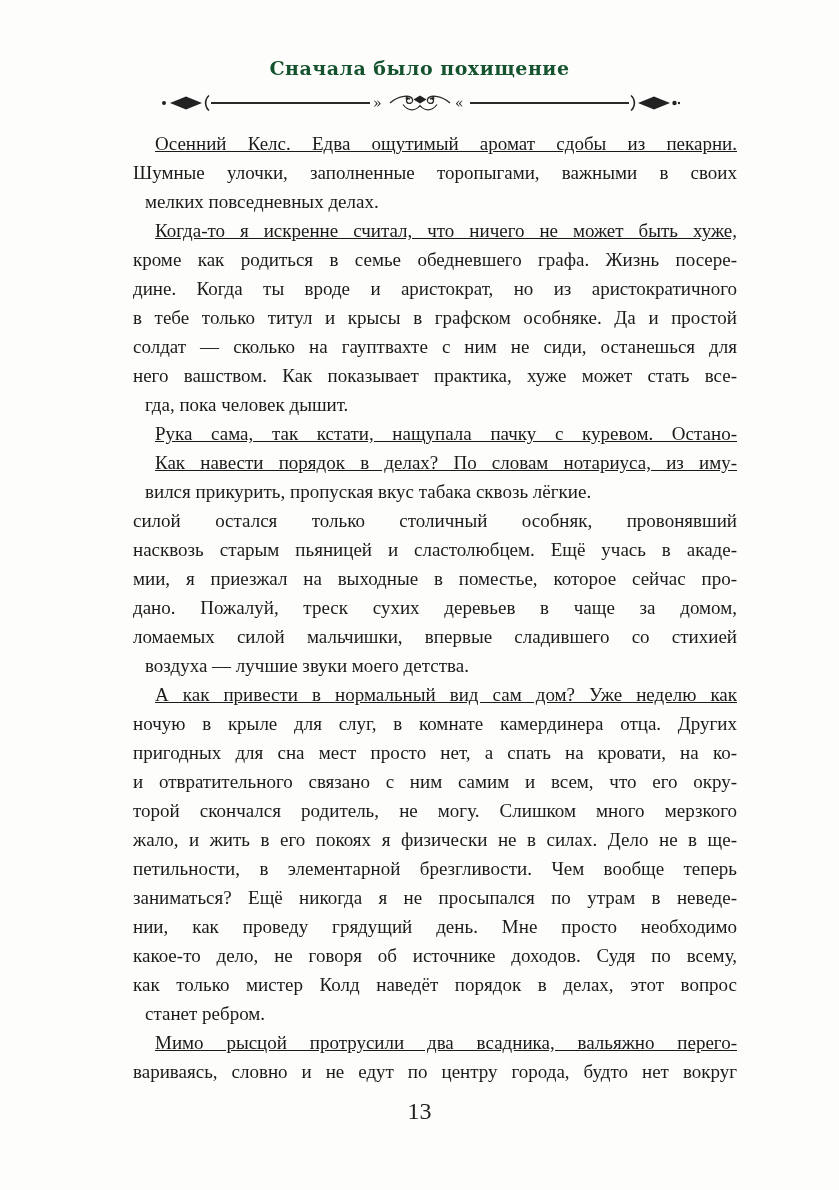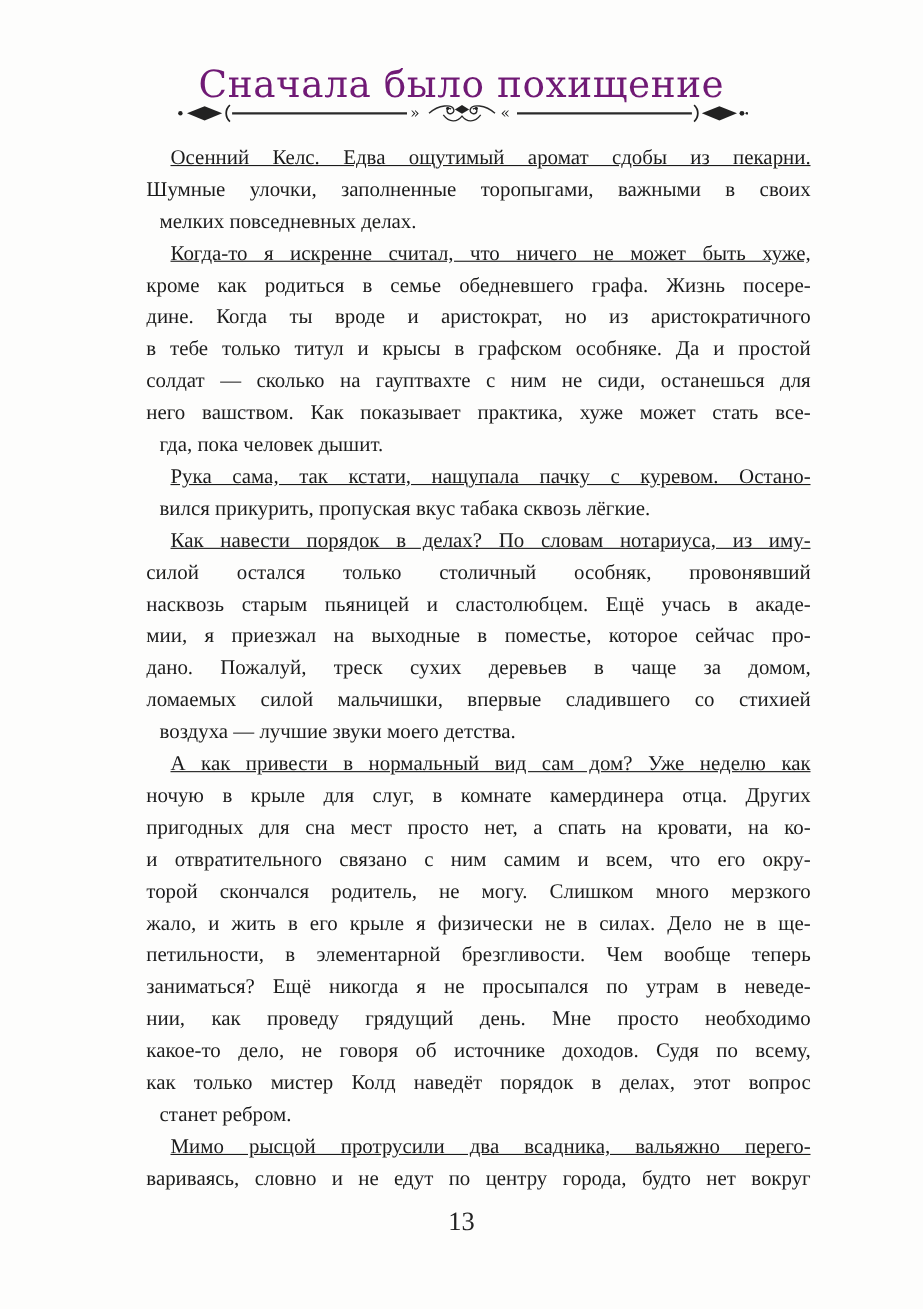--- a/index.html
+++ b/index.html
@@ -12,24 +12,24 @@
     color: #1b1b1b;
     overflow: hidden;
   }
   .chapter-title {
     position: absolute;
     top: 57px;
     left: 0;
     width: 100%;
     text-align: center;
     font-family: "DejaVu Serif", serif;
-    font-size: 34px;
-    font-weight: normal;
+    font-size: 19px;
+    font-weight: bold;
     letter-spacing: 0.5px;
-    color: #701a75;
+    color: #14532d;
   }
   .divider-wrap {
     position: absolute;
     top: 90px;
     left: 50%;
     transform: translateX(-50%);
     width: 520px;
     height: 26px;
   }
   .body-text {
@@ -96,34 +96,34 @@
       <div class="line">Шумные улочки, заполненные торопыгами, важными в своих</div>
       <div class="line para-end">мелких повседневных делах.</div>
       <div class="line first">Когда-то я искренне считал, что ничего не может быть хуже,</div>
       <div class="line">кроме как родиться в семье обедневшего графа. Жизнь посере-</div>
       <div class="line">дине. Когда ты вроде и аристократ, но из аристократичного</div>
       <div class="line">в тебе только титул и крысы в графском особняке. Да и простой</div>
       <div class="line">солдат — сколько на гауптвахте с ним не сиди, останешься для</div>
       <div class="line">него вашством. Как показывает практика, хуже может стать все-</div>
       <div class="line para-end">гда, пока человек дышит.</div>
       <div class="line first">Рука сама, так кстати, нащупала пачку с куревом. Остано-</div>
+      <div class="line first">Как навести порядок в делах? По словам нотариуса, из иму-</div>
       <div class="line para-end">вился прикурить, пропуская вкус табака сквозь лёгкие.</div>
-      <div class="line first">Как навести порядок в делах? По словам нотариуса, из иму-</div>
       <div class="line">силой остался только столичный особняк, провонявший</div>
       <div class="line">насквозь старым пьяницей и сластолюбцем. Ещё учась в акаде-</div>
       <div class="line">мии, я приезжал на выходные в поместье, которое сейчас про-</div>
       <div class="line">дано. Пожалуй, треск сухих деревьев в чаще за домом,</div>
       <div class="line">ломаемых силой мальчишки, впервые сладившего со стихией</div>
       <div class="line para-end">воздуха — лучшие звуки моего детства.</div>
       <div class="line first">А как привести в нормальный вид сам дом? Уже неделю как</div>
       <div class="line">ночую в крыле для слуг, в комнате камердинера отца. Других</div>
       <div class="line">пригодных для сна мест просто нет, а спать на кровати, на ко-</div>
       <div class="line">и отвратительного связано с ним самим и всем, что его окру-</div>
       <div class="line">торой скончался родитель, не могу. Слишком много мерзкого</div>
-      <div class="line">жало, и жить в его крыле я физически не в силах. Дело не в ще-</div>
+      <div class="line">жало, и жить в его покоях я физически не в силах. Дело не в ще-</div>
       <div class="line">петильности, в элементарной брезгливости. Чем вообще теперь</div>
       <div class="line">заниматься? Ещё никогда я не просыпался по утрам в неведе-</div>
       <div class="line">нии, как проведу грядущий день. Мне просто необходимо</div>
       <div class="line">какое-то дело, не говоря об источнике доходов. Судя по всему,</div>
       <div class="line">как только мистер Колд наведёт порядок в делах, этот вопрос</div>
       <div class="line para-end">станет ребром.</div>
       <div class="line first">Мимо рысцой протрусили два всадника, вальяжно перего-</div>
       <div class="line">вариваясь, словно и не едут по центру города, будто нет вокруг</div>
     </div>
 

